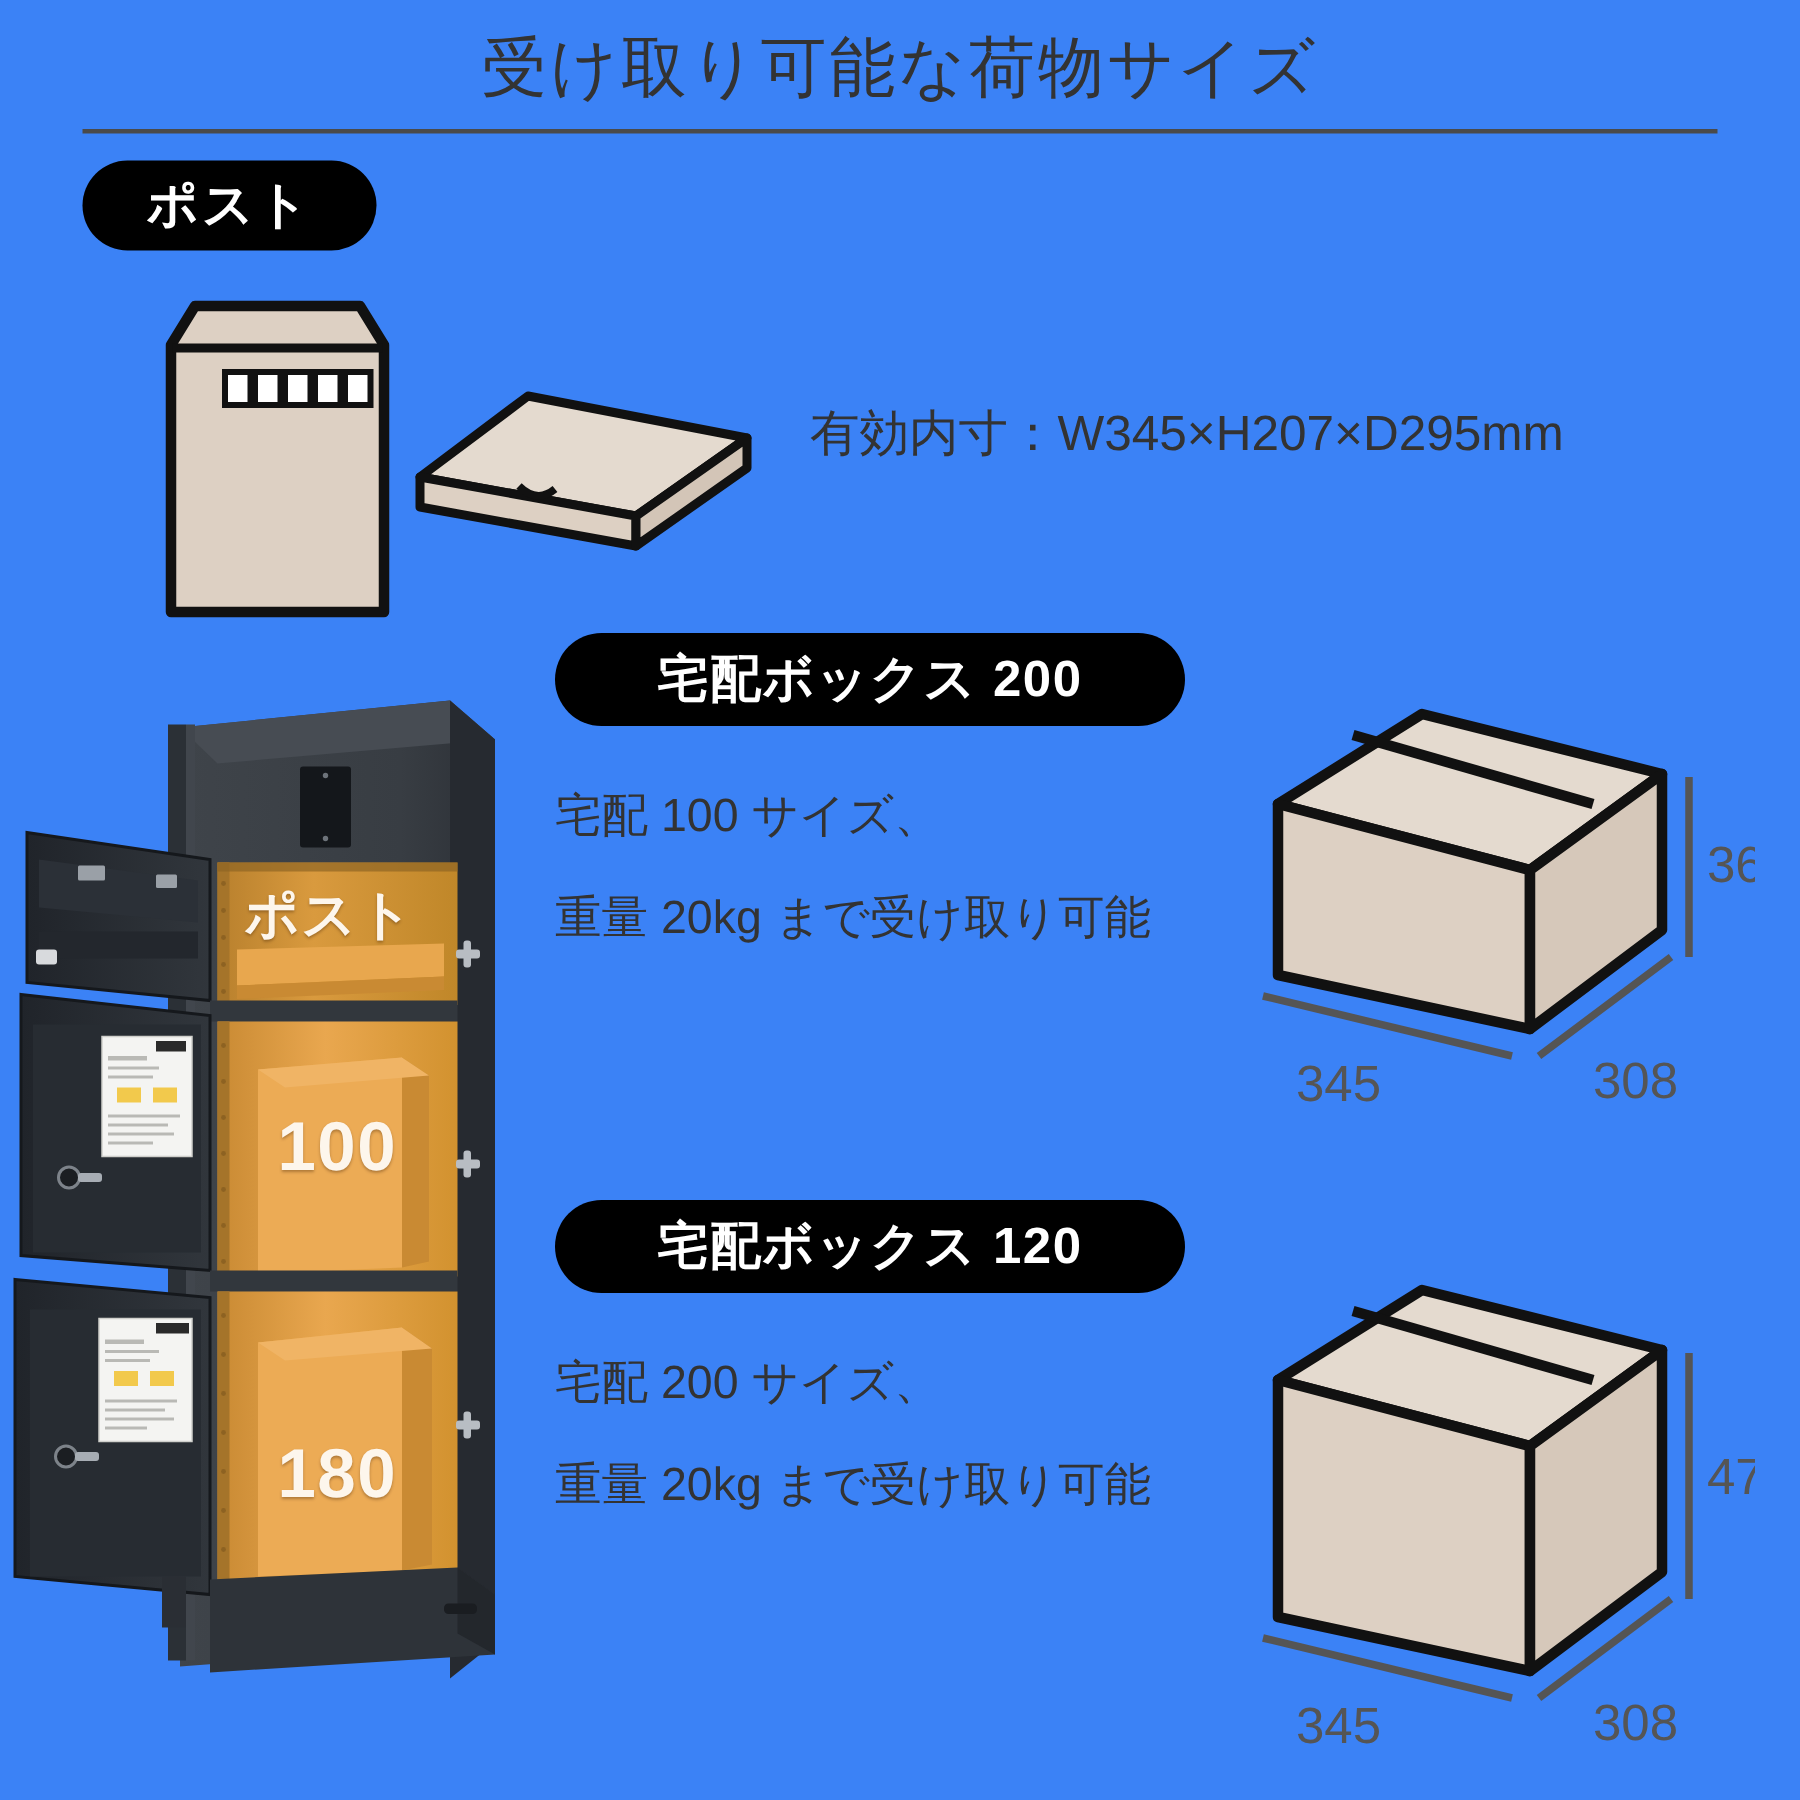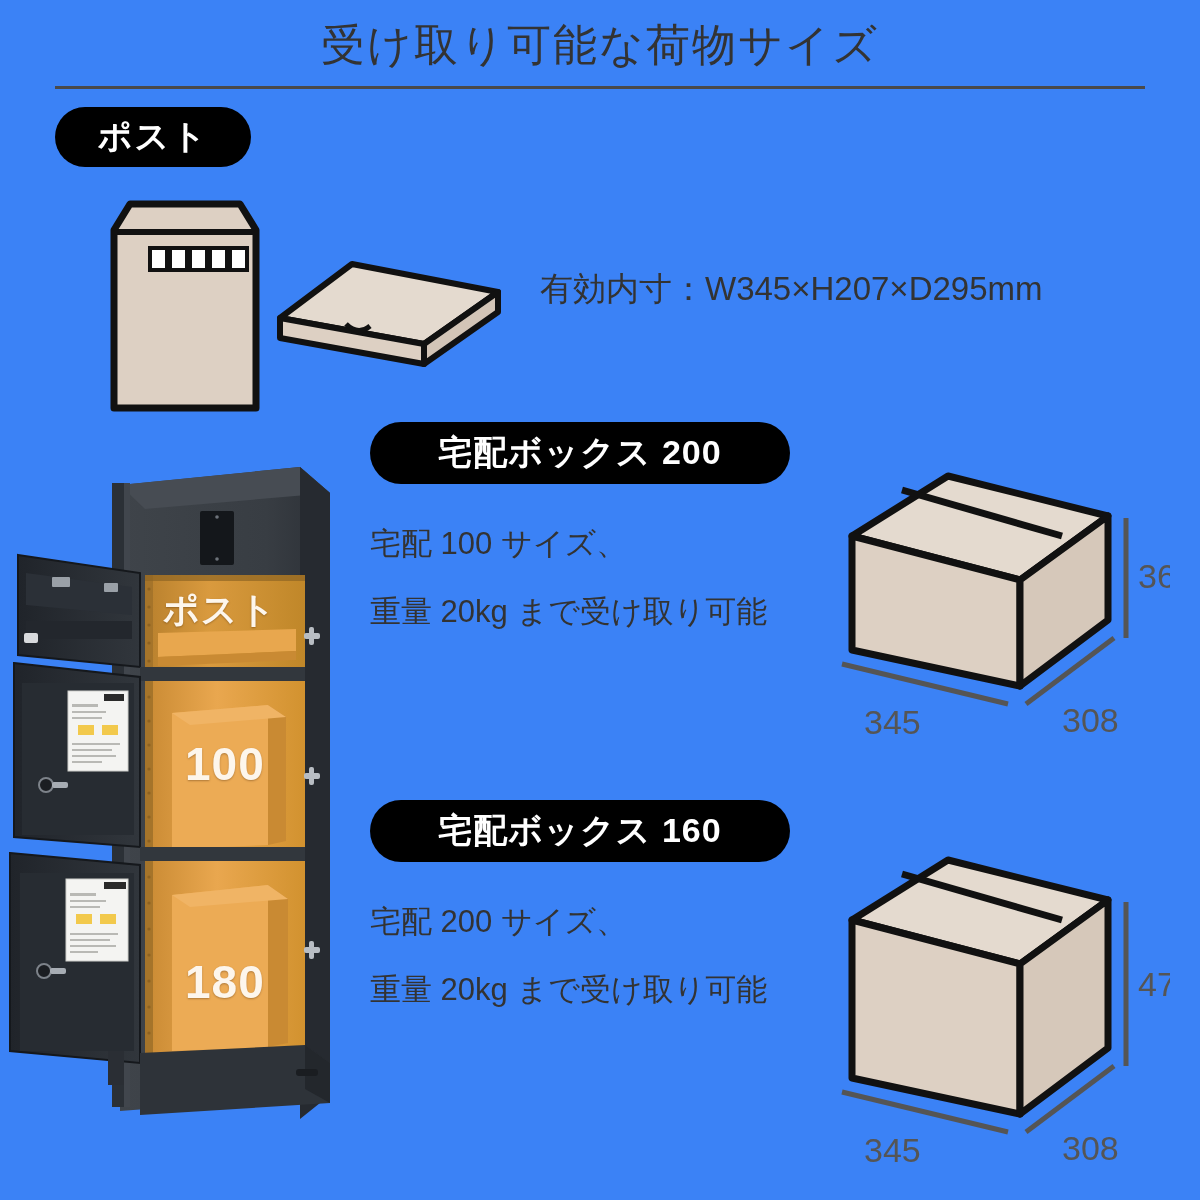--- a/index.html
+++ b/index.html
@@ -167,21 +167,21 @@
     <text x="308" y="120" font-family="Liberation Sans, sans-serif" font-size="34" fill="#555555">360</text>
 
     <line x1="12" y1="196" x2="178" y2="236" stroke="#555555" stroke-width="5"></line>
     <text x="34" y="266" font-family="Liberation Sans, sans-serif" font-size="34" fill="#555555">345</text>
 
     <line x1="196" y1="236" x2="284" y2="170" stroke="#555555" stroke-width="5"></line>
     <text x="232" y="264" font-family="Liberation Sans, sans-serif" font-size="34" fill="#555555">308</text>
   </svg>
 
   <div class="pill pill-box110">
-    <span>宅配ボックス 160</span>
+    <span>宅配ボックス 120</span>
   </div>
 
   <div class="desc-block desc-110">
     <div>宅配 200 サイズ、</div>
     <div>重量 20kg まで受け取り可能</div>
   </div>
 
   <svg class="carton-110" width="340" height="320" viewBox="0 0 340 320">
     <path d="M118 8 L278 48 L190 112 L22 68 Z" fill="#e4dacf" stroke="#111111" stroke-width="7" stroke-linejoin="round"></path>
     <path d="M72 22 L232 68" fill="none" stroke="#111111" stroke-width="7"></path>

